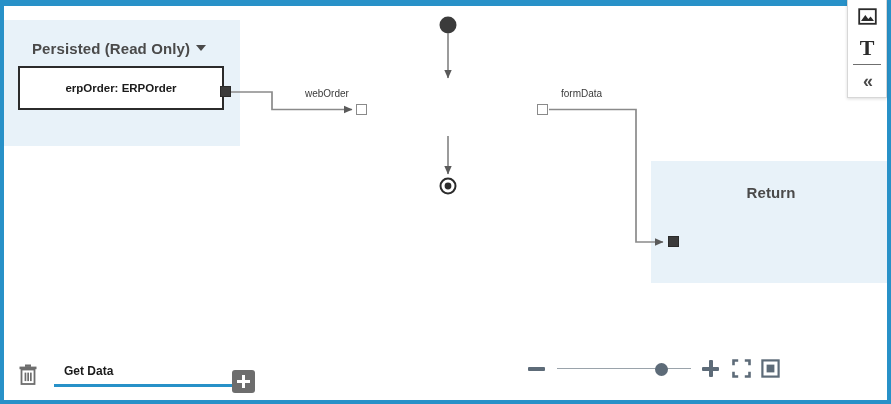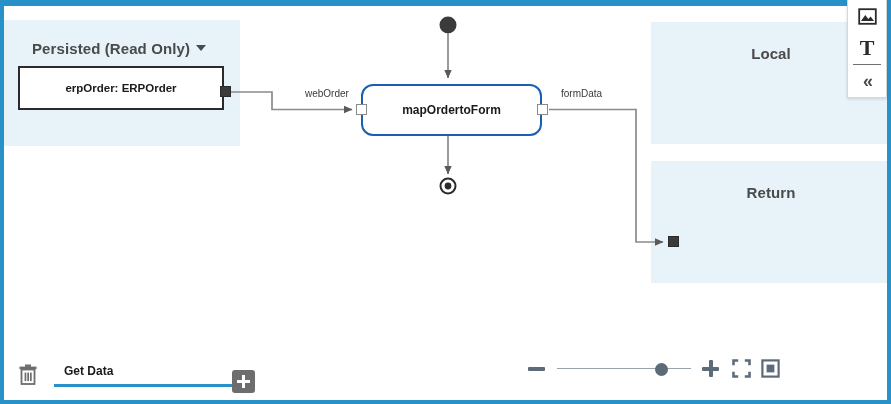--- a/index.html
+++ b/index.html
@@ -319,23 +319,20 @@
   <div class="frame-left"></div>
   <div class="frame-right"></div>
   <div class="frame-bottom"></div>
 
   <div class="canvas">
 
     <div class="panel" id="panel-persisted">
       <div class="panel-title"><span>Persisted (Read Only)</span><span class="caret"></span></div>
     </div>
 
-    <div class="panel" id="panel-local">
-      <div class="panel-title">Local</div>
-    </div>
 
     <div class="panel" id="panel-return">
       <div class="panel-title">Return</div>
     </div>
 
     <svg id="edges" viewBox="0 0 883 394" xmlns="http://www.w3.org/2000/svg">
       <defs>
         <marker id="arrow" markerWidth="9" markerHeight="9" refX="8" refY="4.5" orient="auto" markerUnits="userSpaceOnUse">
           <path d="M0,0.8 L8.5,4.5 L0,8.2 Z" fill="#5a5a5a"></path>
         </marker>
@@ -351,21 +348,20 @@
       <path d="M 444,130 L 444,168" fill="none" stroke="#8a8a8a" stroke-width="1.7" marker-end="url(#arrow)"></path>
       <circle cx="444" cy="180" r="7.5" fill="#ffffff" stroke="#2b2b2b" stroke-width="2"></circle>
       <circle cx="444" cy="180" r="3.4" fill="#2b2b2b"></circle>
     </svg>
 
     <div class="obj-box" id="box-erporder">erpOrder: ERPOrder</div>
     <div class="port-filled" id="port-erporder"></div>
 
     <div class="port-filled" id="port-return"></div>
 
-    <div id="node-maporder">mapOrdertoForm</div>
     <div class="port-hollow" id="port-weborder"></div>
     <div class="port-hollow" id="port-formdata"></div>
 
     <div class="edge-label" id="label-weborder">webOrder</div>
     <div class="edge-label" id="label-formdata">formData</div>
 
     <div class="bottom-bar">
 
       <div id="trash-icon">
         <svg width="20" height="22" viewBox="0 0 20 22" xmlns="http://www.w3.org/2000/svg">

